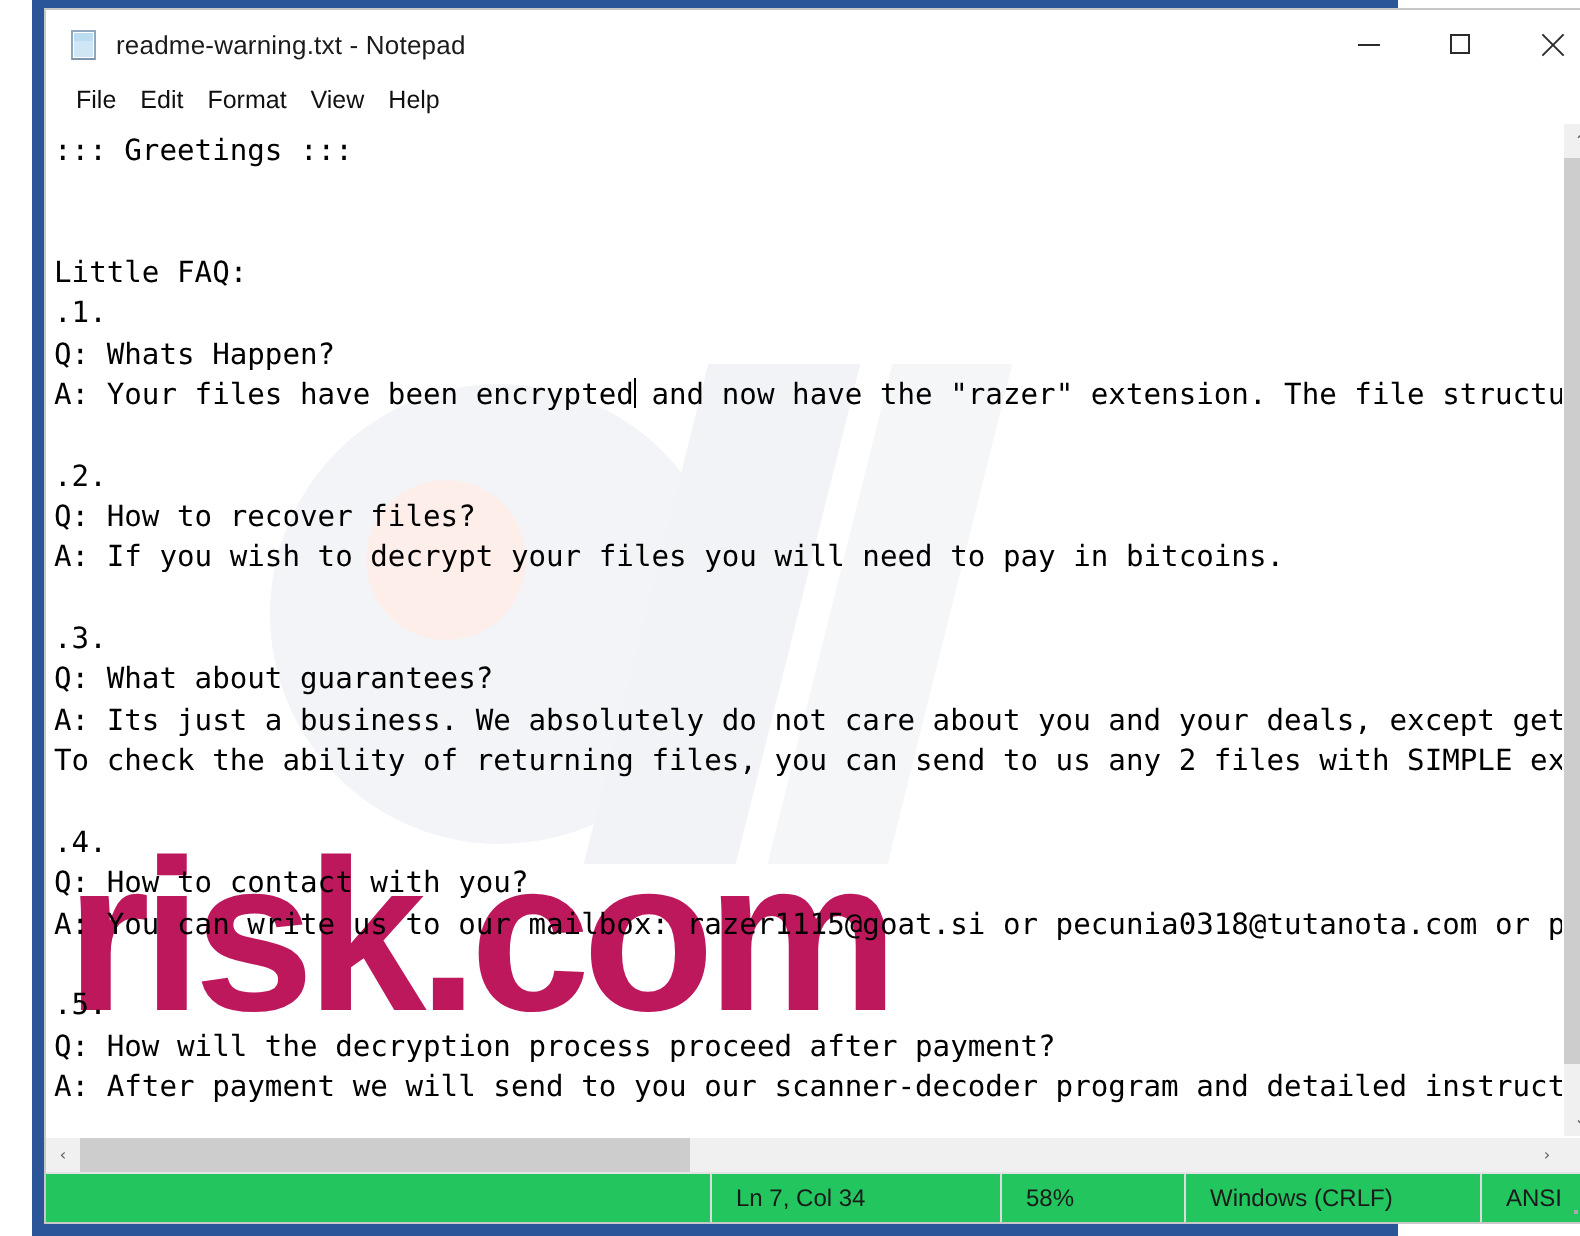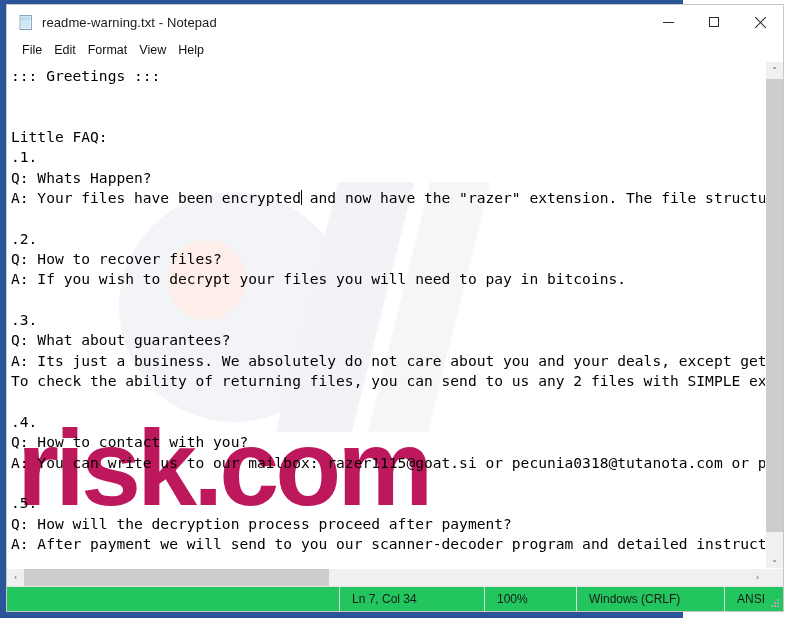--- a/index.html
+++ b/index.html
@@ -10,21 +10,21 @@
   body {
     width: 790px;
     height: 618px;
     overflow: hidden;
     font-family: "Liberation Sans", sans-serif;
   }
 
   
   #desktop {
     position: absolute;
-    left: 0; top: 0;
+    left: 16px; top: 0;
     width: 683px; height: 618px;
     background: #2a5699;
   }
 
   
   #notepad-window {
     position: absolute;
     left: 6px;
     top: 4px;
     width: 778px;
@@ -430,21 +430,21 @@
         </div>
         <div class="hs-btn">›</div>
         <div class="hs-corner"></div>
       </div>
 
     </div>
 
     <div class="statusbar">
       <div class="sb-spacer"></div>
       <div class="sb-cell sb-pos">Ln 7, Col 34</div>
-      <div class="sb-cell sb-zoom">100%</div>
+      <div class="sb-cell sb-zoom">58%</div>
       <div class="sb-cell sb-eol">Windows (CRLF)</div>
       <div class="sb-cell sb-enc">ANSI</div>
       <div class="sb-grip">
         <span class="grip-dots"></span>
       </div>
     </div>
 
   </div>
 </div>
 

